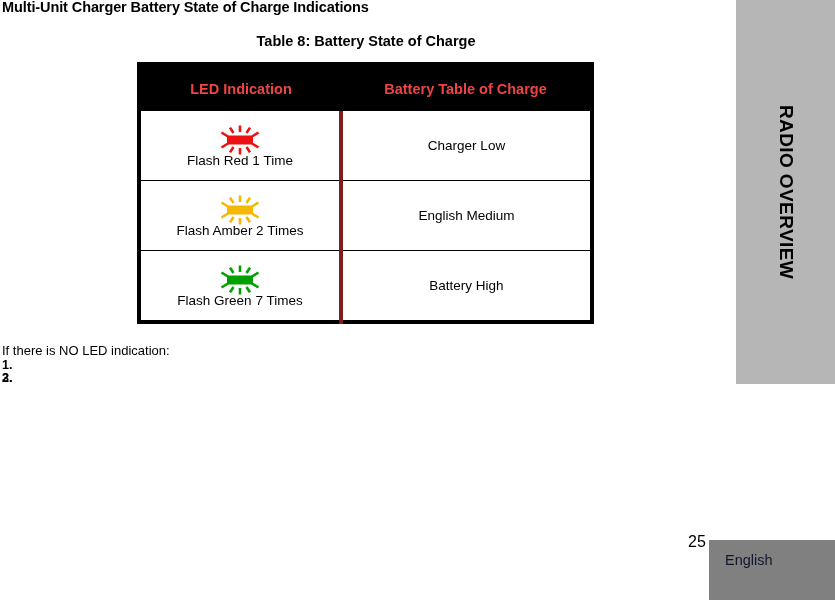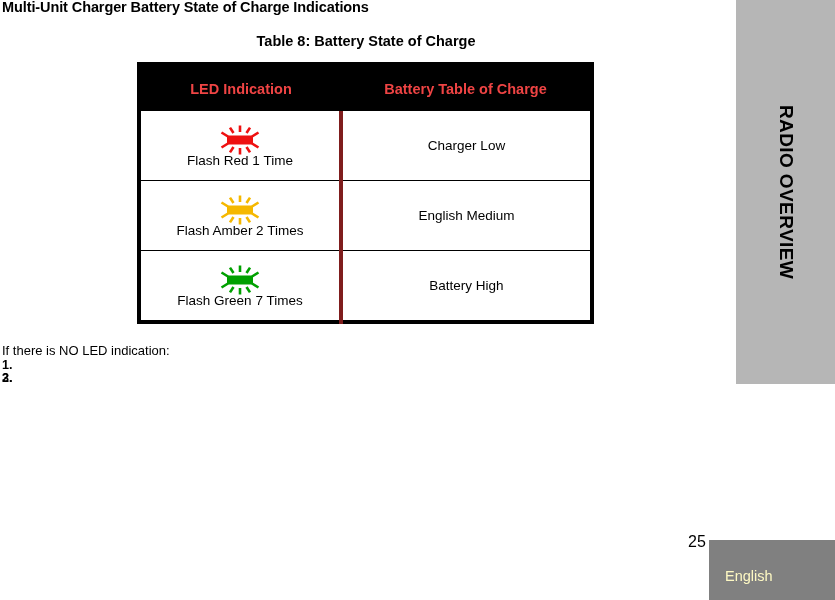--- a/index.html
+++ b/index.html
@@ -169,22 +169,22 @@
     position: absolute;
     left: 709px;
     top: 540px;
     width: 126px;
     height: 60px;
     background: #808080;
   }
   .footer-lang-label {
     position: absolute;
     left: 16px;
-    top: 28px;
-    color: #fef9c3;
+    top: 12px;
+    color: #0f172a;
     font-size: 14.5px;
   }
 </style>
 </head>
 <body>
 
 <div class="chapter-tab">
   <div class="chapter-tab-label">RADIO OVERVIEW</div>
 </div>
 

